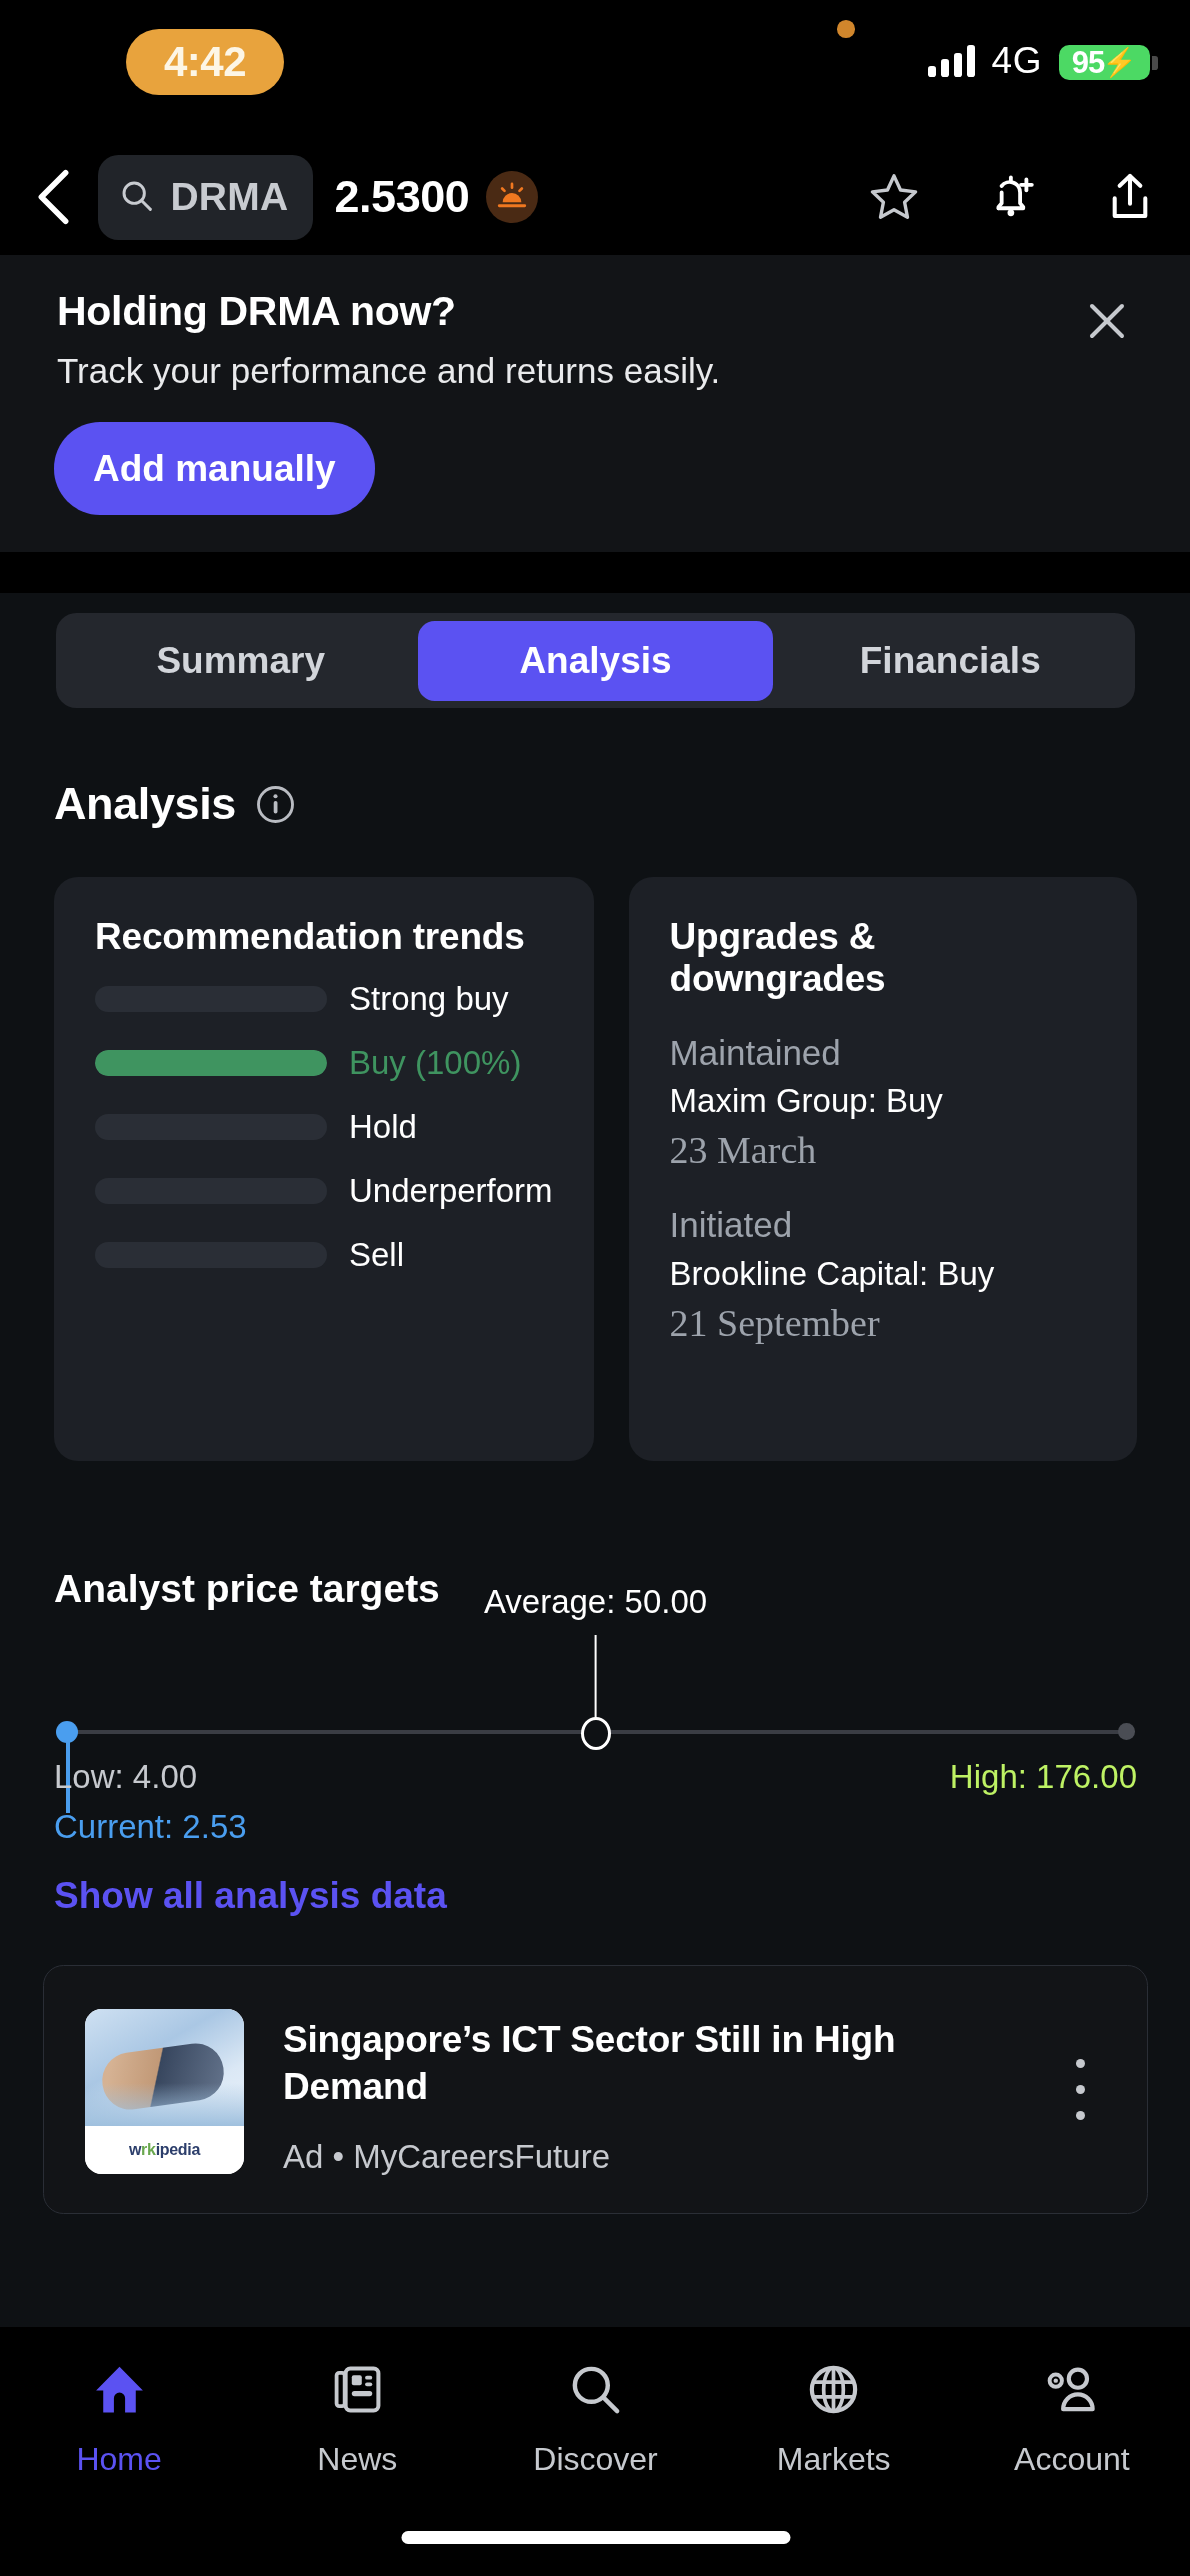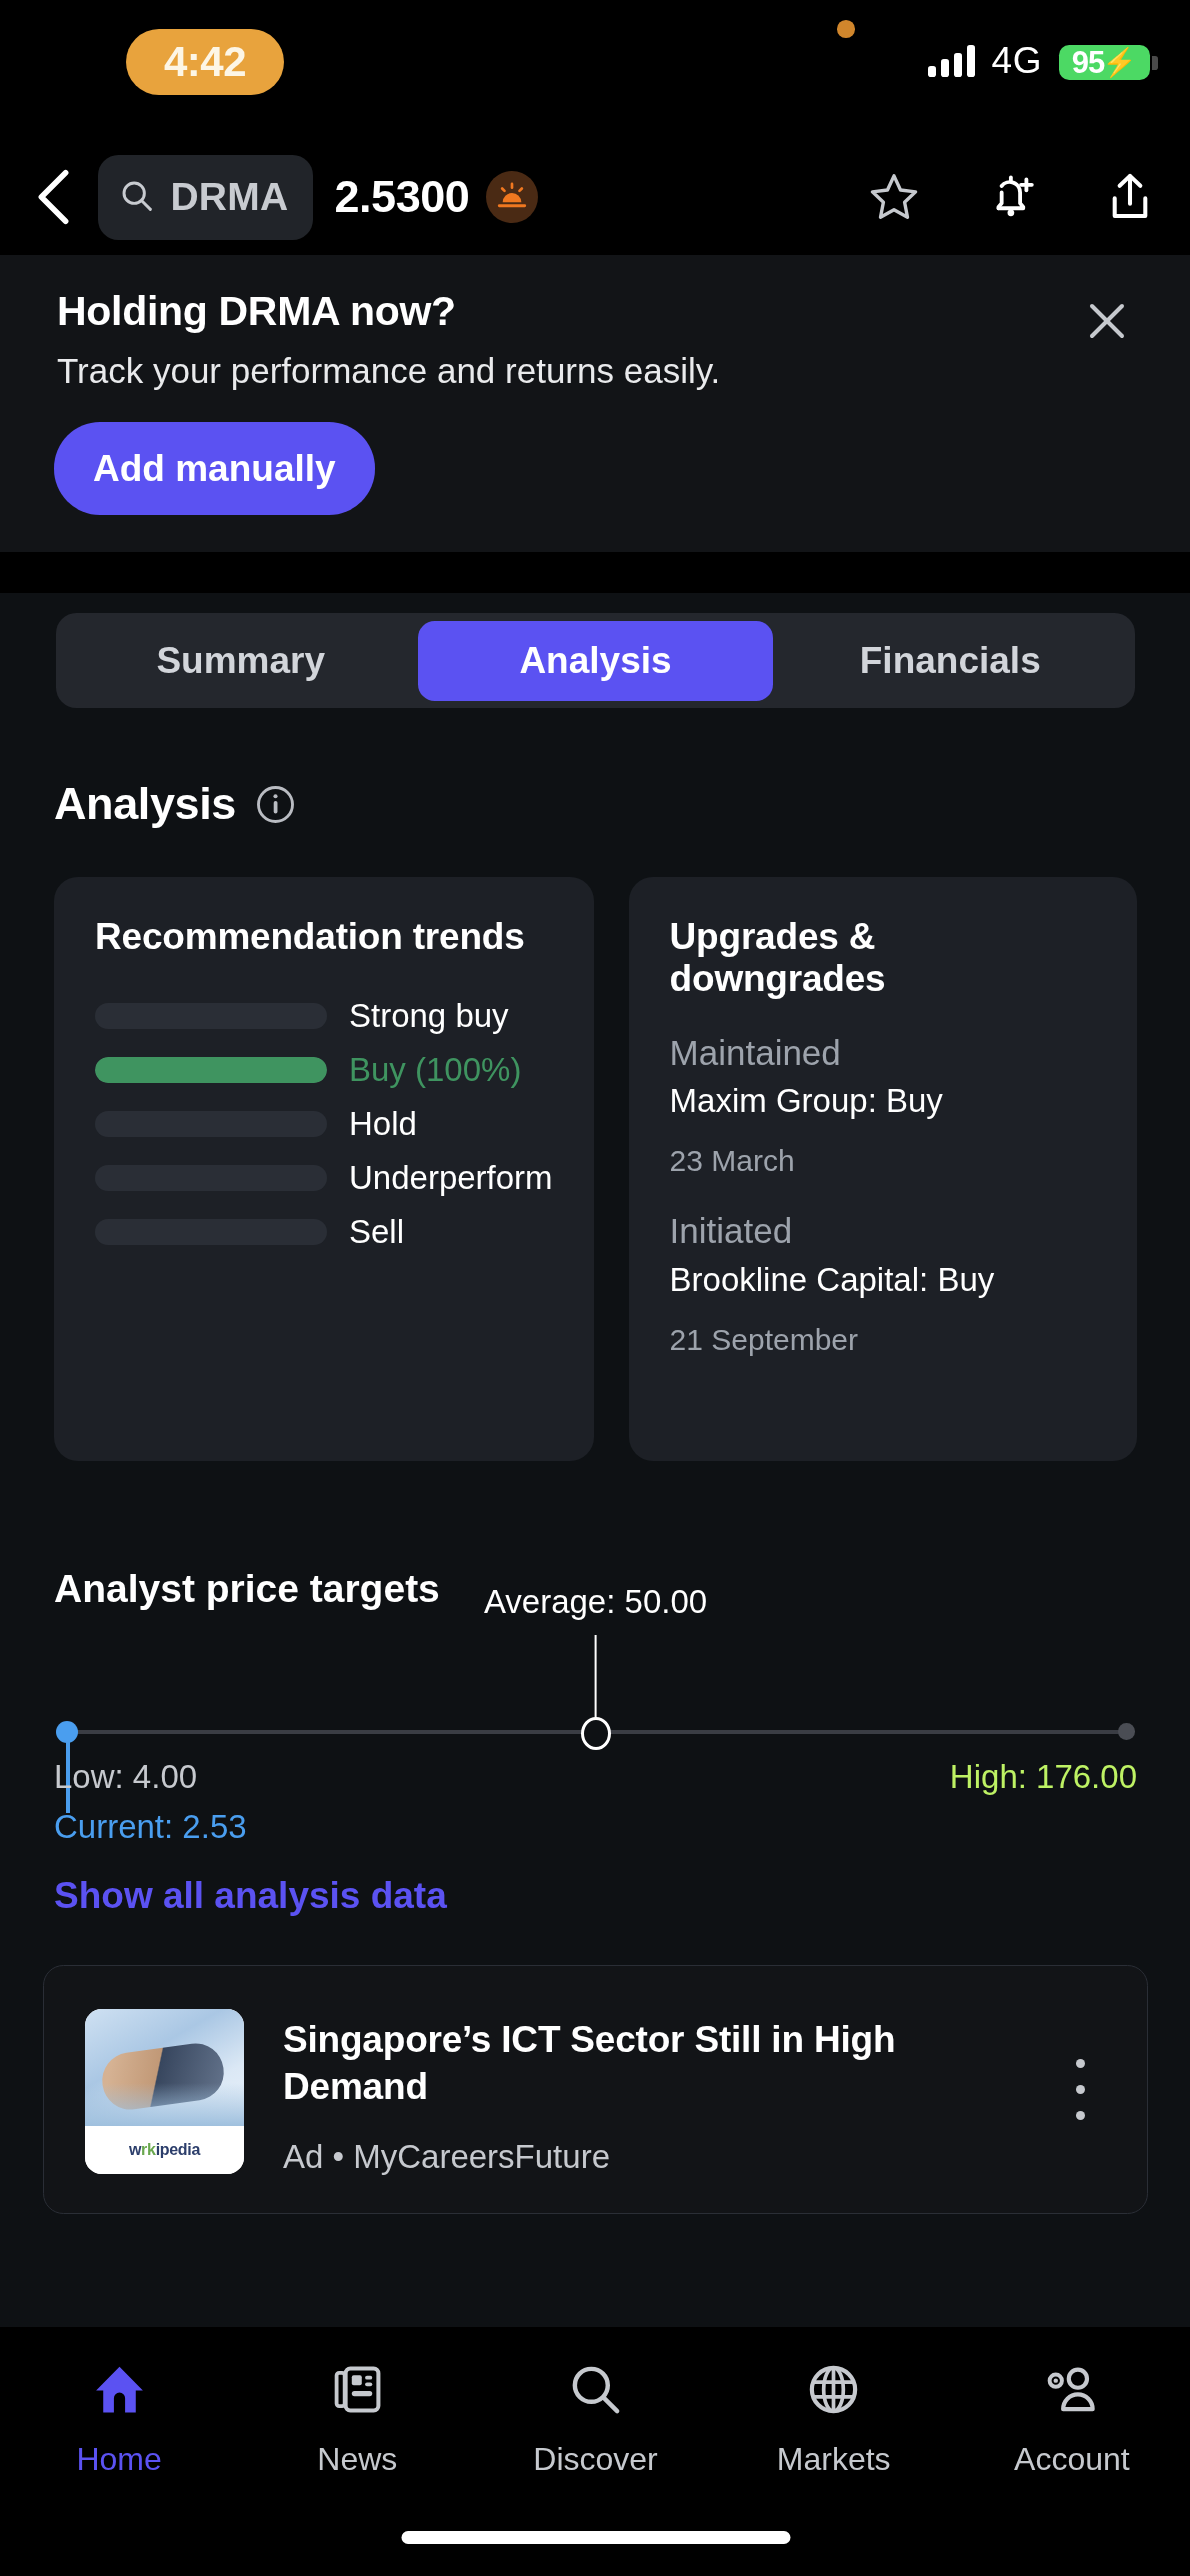--- a/index.html
+++ b/index.html
@@ -80,31 +80,31 @@
   .tab.active { background:#5b52f2; color:#fff; }
 
   .sec-title { position:absolute; left:54px; top:185px; display:flex; align-items:center; gap:18.5px; }
   .sec-title .t { color:#fff; font-size:45px; font-weight:700; letter-spacing:-0.4px; }
   .info-ic { width:43px; height:43px; }
 
   .cards { position:absolute; left:54px; top:284px; width:1083px; display:flex; gap:35px; }
   .card { flex:1; background:#1d2026; border-radius:24px; padding:39px 41px; min-height:584px; }
   .card-h { color:#fff; font-size:37px; font-weight:700; letter-spacing:-0.2px; }
 
-  .rec-list { margin-top:39px; display:flex; flex-direction:column; gap:16px; }
+  .rec-list { margin-top:22px; display:flex; flex-direction:column; gap:26px; }
   .rec-row { display:flex; align-items:center; gap:22px; }
   .rec-bar { width:232px; height:26px; border-radius:13px; background:#2a2e36; overflow:hidden; }
   .rec-bar .fill { height:100%; border-radius:13px; background:#3f9460; }
   .rec-lbl { font-size:33px; color:#fff; white-space:nowrap; }
   .rec-lbl.green { color:#3f9460; }
 
   .ud-block { margin-top:33px; }
   .ud-kind { color:#9da3ac; font-size:35px; font-weight:400; }
   .ud-firm { color:#fff; font-size:33px; margin-top:9.3px; }
-  .ud-date { color:#9da3ac; font-size:30px; margin-top:24px; }
+  .ud-date { color:#9da3ac; font-size:38px; margin-top:8px;font-family:Liberation Serif, serif; }
 
   .apt-title { position:absolute; left:54px; top:974px; color:#fff; font-size:39px; font-weight:700; }
   .slider-wrap { position:absolute; left:54px; top:983px; width:1083px; height:223px; }
   .avg-lbl { position:absolute; left:50%; transform:translateX(-50%); top:7.4px; color:#fff; font-size:33px; white-space:nowrap; }
   .avg-stem { position:absolute; left:50%; top:59px; width:2.8px; height:98px; background:#fff; transform:translateX(-50%); }
   .track { position:absolute; left:11px; right:11px; top:154px; height:3.7px; background:#3a3d44; }
   .dot-low { position:absolute; left:1.9px; top:145px; width:22px; height:22px; border-radius:50%; background:#4a9eef; }
   .dot-high { position:absolute; right:1.9px; top:147px; width:16.7px; height:16.7px; border-radius:50%; background:#4a4d54; }
   .avg-knob { position:absolute; left:50%; top:141px; transform:translateX(-50%);
               width:30px; height:33px; border-radius:50%; border:3.7px solid #fff; background:#0e1114; }

